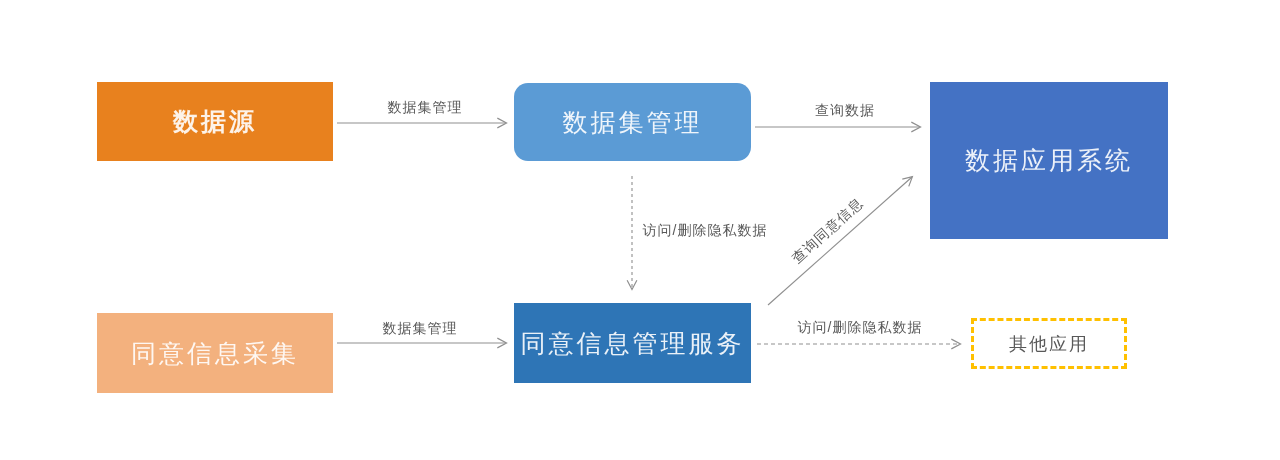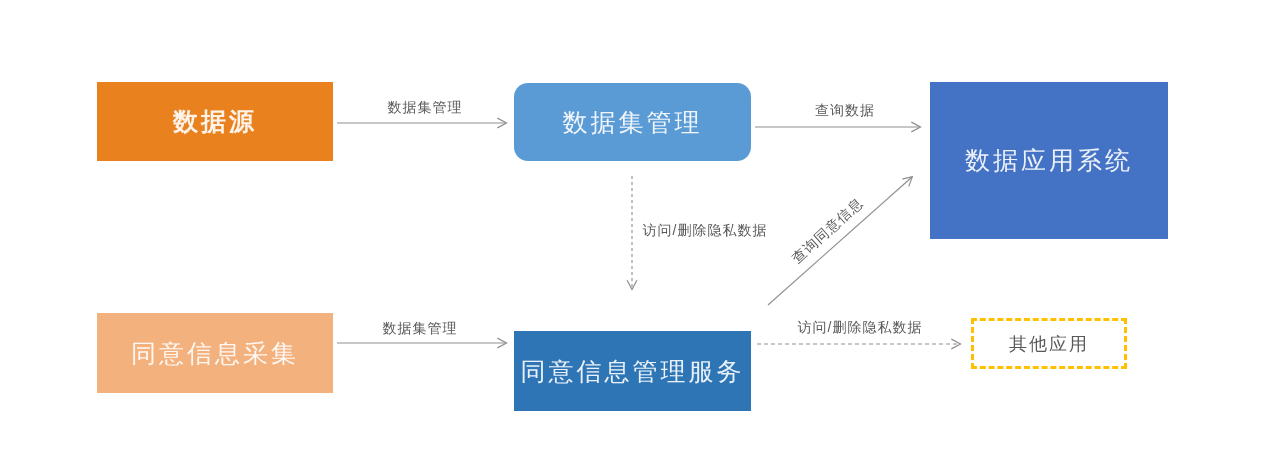--- a/index.html
+++ b/index.html
@@ -24,21 +24,21 @@
     color: rgba(255,255,255,0.9);
     font-size: 25px;
     letter-spacing: 3px;
     font-weight: 300;
     white-space: nowrap;
   }
   .node-data-source      { left: 97px;  top: 82px;  width: 236px; height: 79px; font-weight: bold;  }
   .node-dataset-mgmt     { left: 514px; top: 83px;  width: 237px; height: 78px; border-radius: 14px;  }
   .node-data-app-system  { left: 930px; top: 82px;  width: 238px; height: 157px; }
   .node-consent-collect  { left: 97px;  top: 313px; width: 236px; height: 80px;  }
-  .node-consent-mgmt     { left: 514px; top: 303px; width: 237px; height: 80px; margin-top: 28px;  }
+  .node-consent-mgmt     { left: 514px; top: 303px; width: 237px; height: 80px;  }
   .node-other-apps {
     left: 971px; top: 318px; width: 150px; height: 45px;
     background: #ffffff;
     border: 3px dashed #FFC000;
     color: #595959;
     font-size: 18px;
     letter-spacing: 2px;
     font-weight: 400;
   }
   .edge-label {

